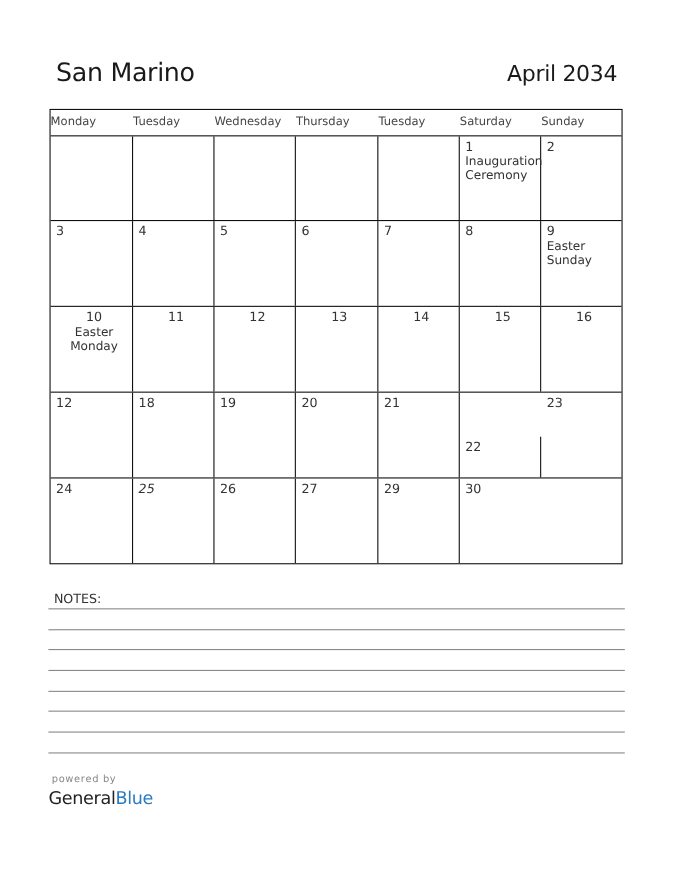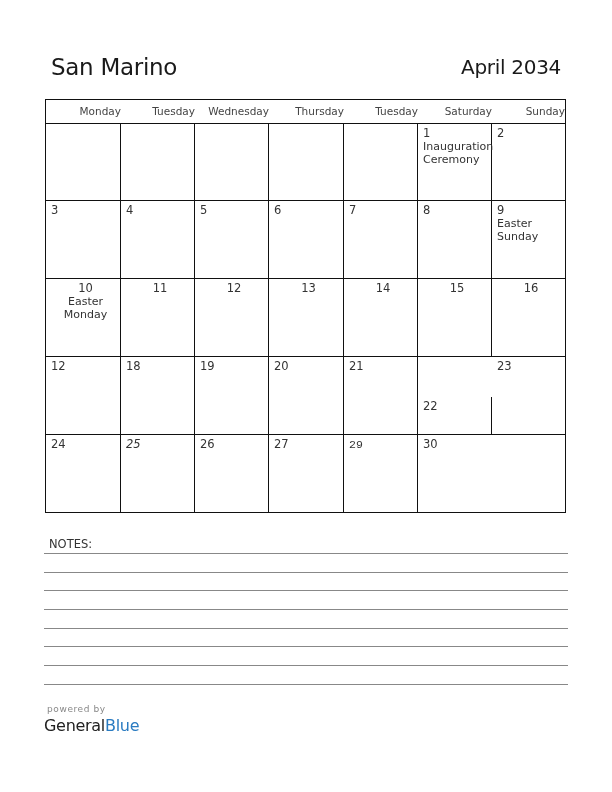--- a/index.html
+++ b/index.html
@@ -2,21 +2,21 @@
 <html><head>
 <meta charset="utf-8">
 <style>
   html, body { margin:0; padding:0; background:#ffffff; }
   body { width:612px; height:792px; position:relative; overflow:hidden;
          font-family:"DejaVu Sans", "Liberation Sans", sans-serif; color:#222; }
   .country { position:absolute; left:51px; top:54px; font-size:23px; font-weight:normal; color:#1a1a1a; letter-spacing:-0.3px; }
   .month { position:absolute; right:51px; top:55px; font-size:20px; color:#1a1a1a; letter-spacing:-0.3px; }
   .cal { position:absolute; left:45px; top:99px; width:521px; border:1.3px solid #111; box-sizing:border-box; }
   .hdr { display:flex; height:24px; border-bottom:1.3px solid #111; box-sizing:border-box; }
-  .hdr div { flex:0 0 auto; font-size:10.5px; color:#444; text-align:right; line-height:23px; }
+  .hdr div { flex:0 0 auto; font-size:10.5px; color:#444; text-align:left; line-height:23px; }
   .row { display:flex; box-sizing:border-box; border-bottom:1.3px solid #111; }
   .row:last-child { border-bottom:none; }
   .cell { box-sizing:border-box; border-right:1.3px solid #111; padding:3px 0 0 5px; }
   .cell:last-child { border-right:none; }
   .num { font-size:11.5px; color:#333; line-height:13px; }
   .ev { font-size:11px; color:#333; line-height:12.5px; margin-top:1px; }
   .notes-label { position:absolute; left:49px; top:537px; font-size:11.5px; color:#333; }
   .line { position:absolute; left:44px; width:524px; height:0; border-top:1px solid #888; }
   .powered { position:absolute; left:47px; top:704px; font-size:9px; color:#888; letter-spacing:0.6px; }
   .brand { position:absolute; left:44px; top:716px; font-size:16px; letter-spacing:-0.3px; }
@@ -170,21 +170,21 @@
           <div class="ev"></div>
         </div>
         <div class="cell" style="width: 74px;">
           <div class="num">26</div>
           <div class="ev"></div>
         </div>
         <div class="cell" style="width: 75px;">
           <div class="num">27</div>
           <div class="ev"></div>
         </div>
-        <div class="cell" style="width: 74px; font-family: Liberation Mono, monospace;">
+        <div class="cell" style="width: 74px;">
           <div class="num">29</div>
           <div class="ev"></div>
         </div>
         <div class="cell" style="width: 73px;">
           <div class="num">30</div>
           <div class="ev"></div>
         </div>
       </div>
     </div>
 </div>

